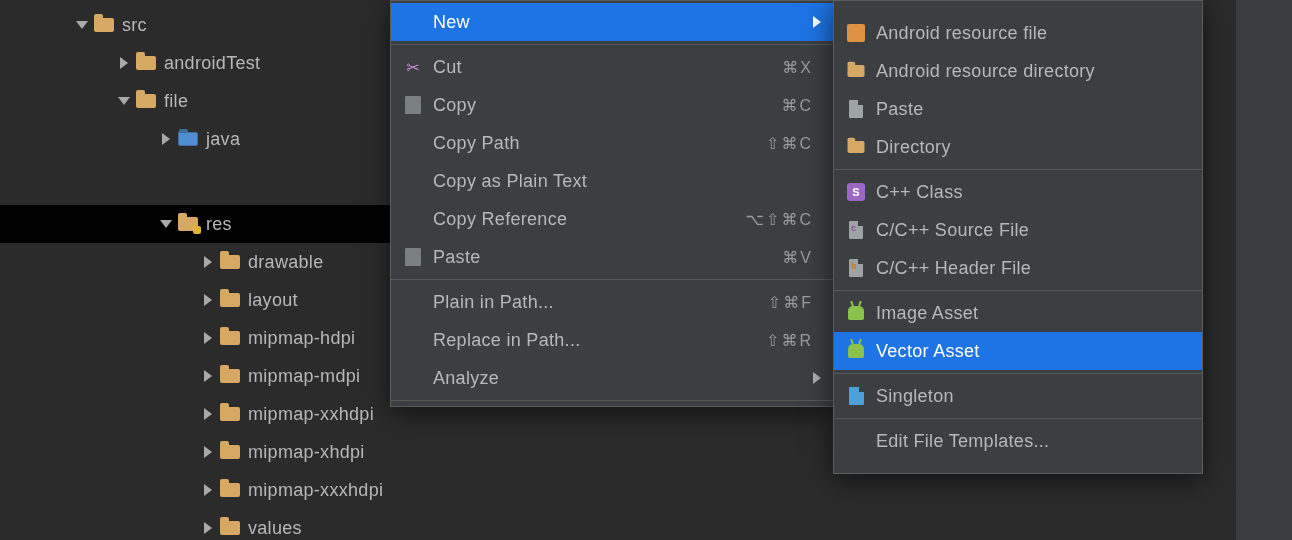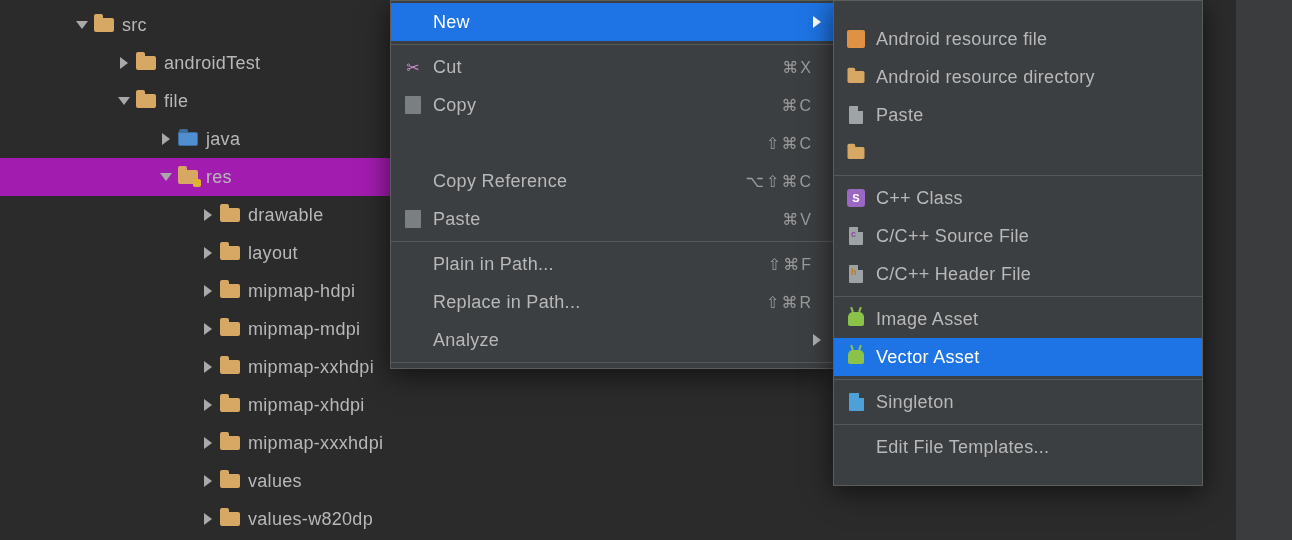--- a/index.html
+++ b/index.html
@@ -31,21 +31,22 @@
     padding-top: 6px;
   }
   .tree-row {
     display: flex;
     align-items: center;
     height: 38px;
     width: 100%;
     box-sizing: border-box;
   }
   .tree-row.sel {
-    background: #a21caf;
+    background: #000000;
+    margin-top: 47px;
   }
   .arrow-slot {
     width: 24px;
     display: flex;
     justify-content: center;
     align-items: center;
     flex-shrink: 0;
   }
   .tree-label {
     margin-left: 8px;
@@ -174,21 +175,21 @@
 
   
   .sub {
     position:absolute;
     left:833px;
     top:0;
     width:368px;
     background:#3c3f41;
     border:1px solid #5a5d5e;
     box-shadow:0 6px 26px rgba(0,0,0,0.6);
-    padding:19px 0;
+    padding:13px 0;
   }
   .sub .ctx-row{height:38px;}
 </style>
 </head>
 <body>
 
 <div class="tree" id="tree">
     <div class="tree-row">
       <div class="indent" style="width: 70px;"></div>
       <div class="arrow-slot">
@@ -319,21 +320,26 @@
     </div>
     <div class="ctx-row">
       <span class="icon-slot">
         <span class="icn-gen"></span>
       </span>
       <span class="label">Copy</span>
       <span class="short">⌘C</span>
     </div>
     <div class="ctx-row">
       <span class="icon-slot"></span>
+      <span class="label">Copy Path</span>
       <span class="short">⇧⌘C</span>
+    </div>
+    <div class="ctx-row">
+      <span class="icon-slot"></span>
+      <span class="label">Copy as Plain Text</span>
     </div>
     <div class="ctx-row">
       <span class="icon-slot"></span>
       <span class="label">Copy Reference</span>
       <span class="short">⌥⇧⌘C</span>
     </div>
     <div class="ctx-row">
       <span class="icon-slot">
         <span class="icn-gen"></span>
       </span>
@@ -375,20 +381,21 @@
     <div class="ctx-row">
       <span class="icon-slot">
         <span class="icn-file"></span>
       </span>
       <span class="label">Paste</span>
     </div>
     <div class="ctx-row">
       <span class="icon-slot">
         <span class="folder" style="transform: scale(0.85);"></span>
       </span>
+      <span class="label">Directory</span>
     </div>
     <div class="ctx-sep"></div>
     <div class="ctx-row">
       <span class="icon-slot">
         <span class="icn-purple">S</span>
       </span>
       <span class="label">C++ Class</span>
     </div>
     <div class="ctx-row">
       <span class="icon-slot">

